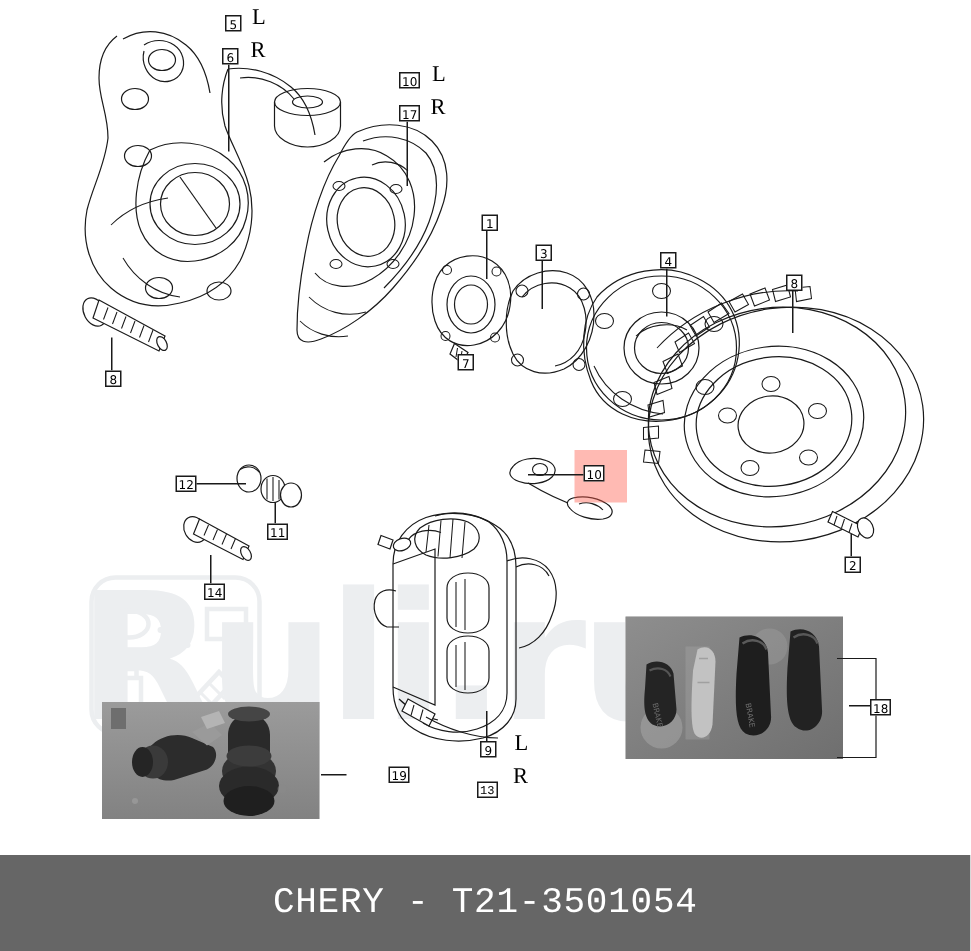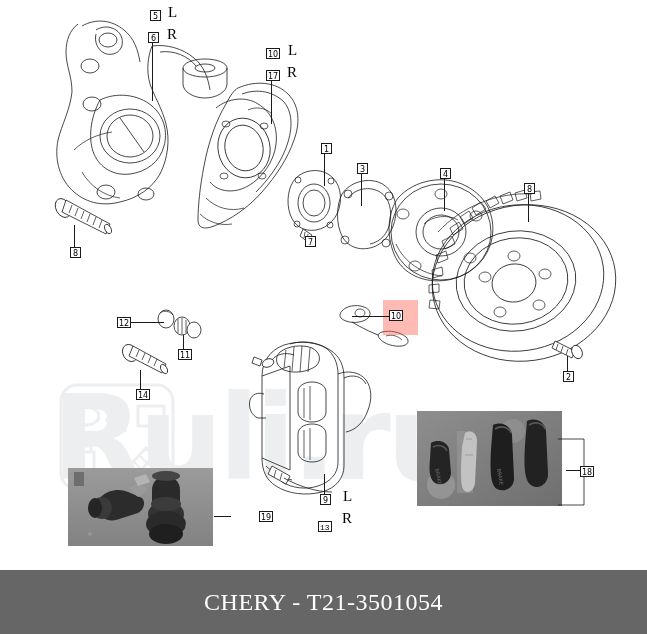--- a/index.html
+++ b/index.html
@@ -31,21 +31,21 @@
              background:rgba(255,90,75,.42);z-index:6;}
 
   
   .photo{position:absolute;z-index:5;background:#8d8d8d;overflow:hidden;}
   #photo-balljoints{left:68px;top:468px;width:145px;height:78px;}
   #photo-pads{left:417px;top:411px;width:145px;height:95px;}
 
   
   #footer{position:absolute;left:0;top:570px;width:647px;height:64px;
           background:#666666;display:flex;align-items:center;justify-content:center;}
-  #footer-text{color:#fff;font-family:Liberation Serif, serif;
+  #footer-text{color:#fff;font-family:Liberation Mono, monospace;
                font-size:24px;letter-spacing:.5px;}
 
   svg{display:block;}
   .ln{fill:none;stroke:#1a1a1a;stroke-width:.8;}
   .ln2{fill:none;stroke:#1a1a1a;stroke-width:.7;}
   .fw{fill:#fff;stroke:#1a1a1a;stroke-width:.8;}
 </style>
 </head>
 <body>
 

